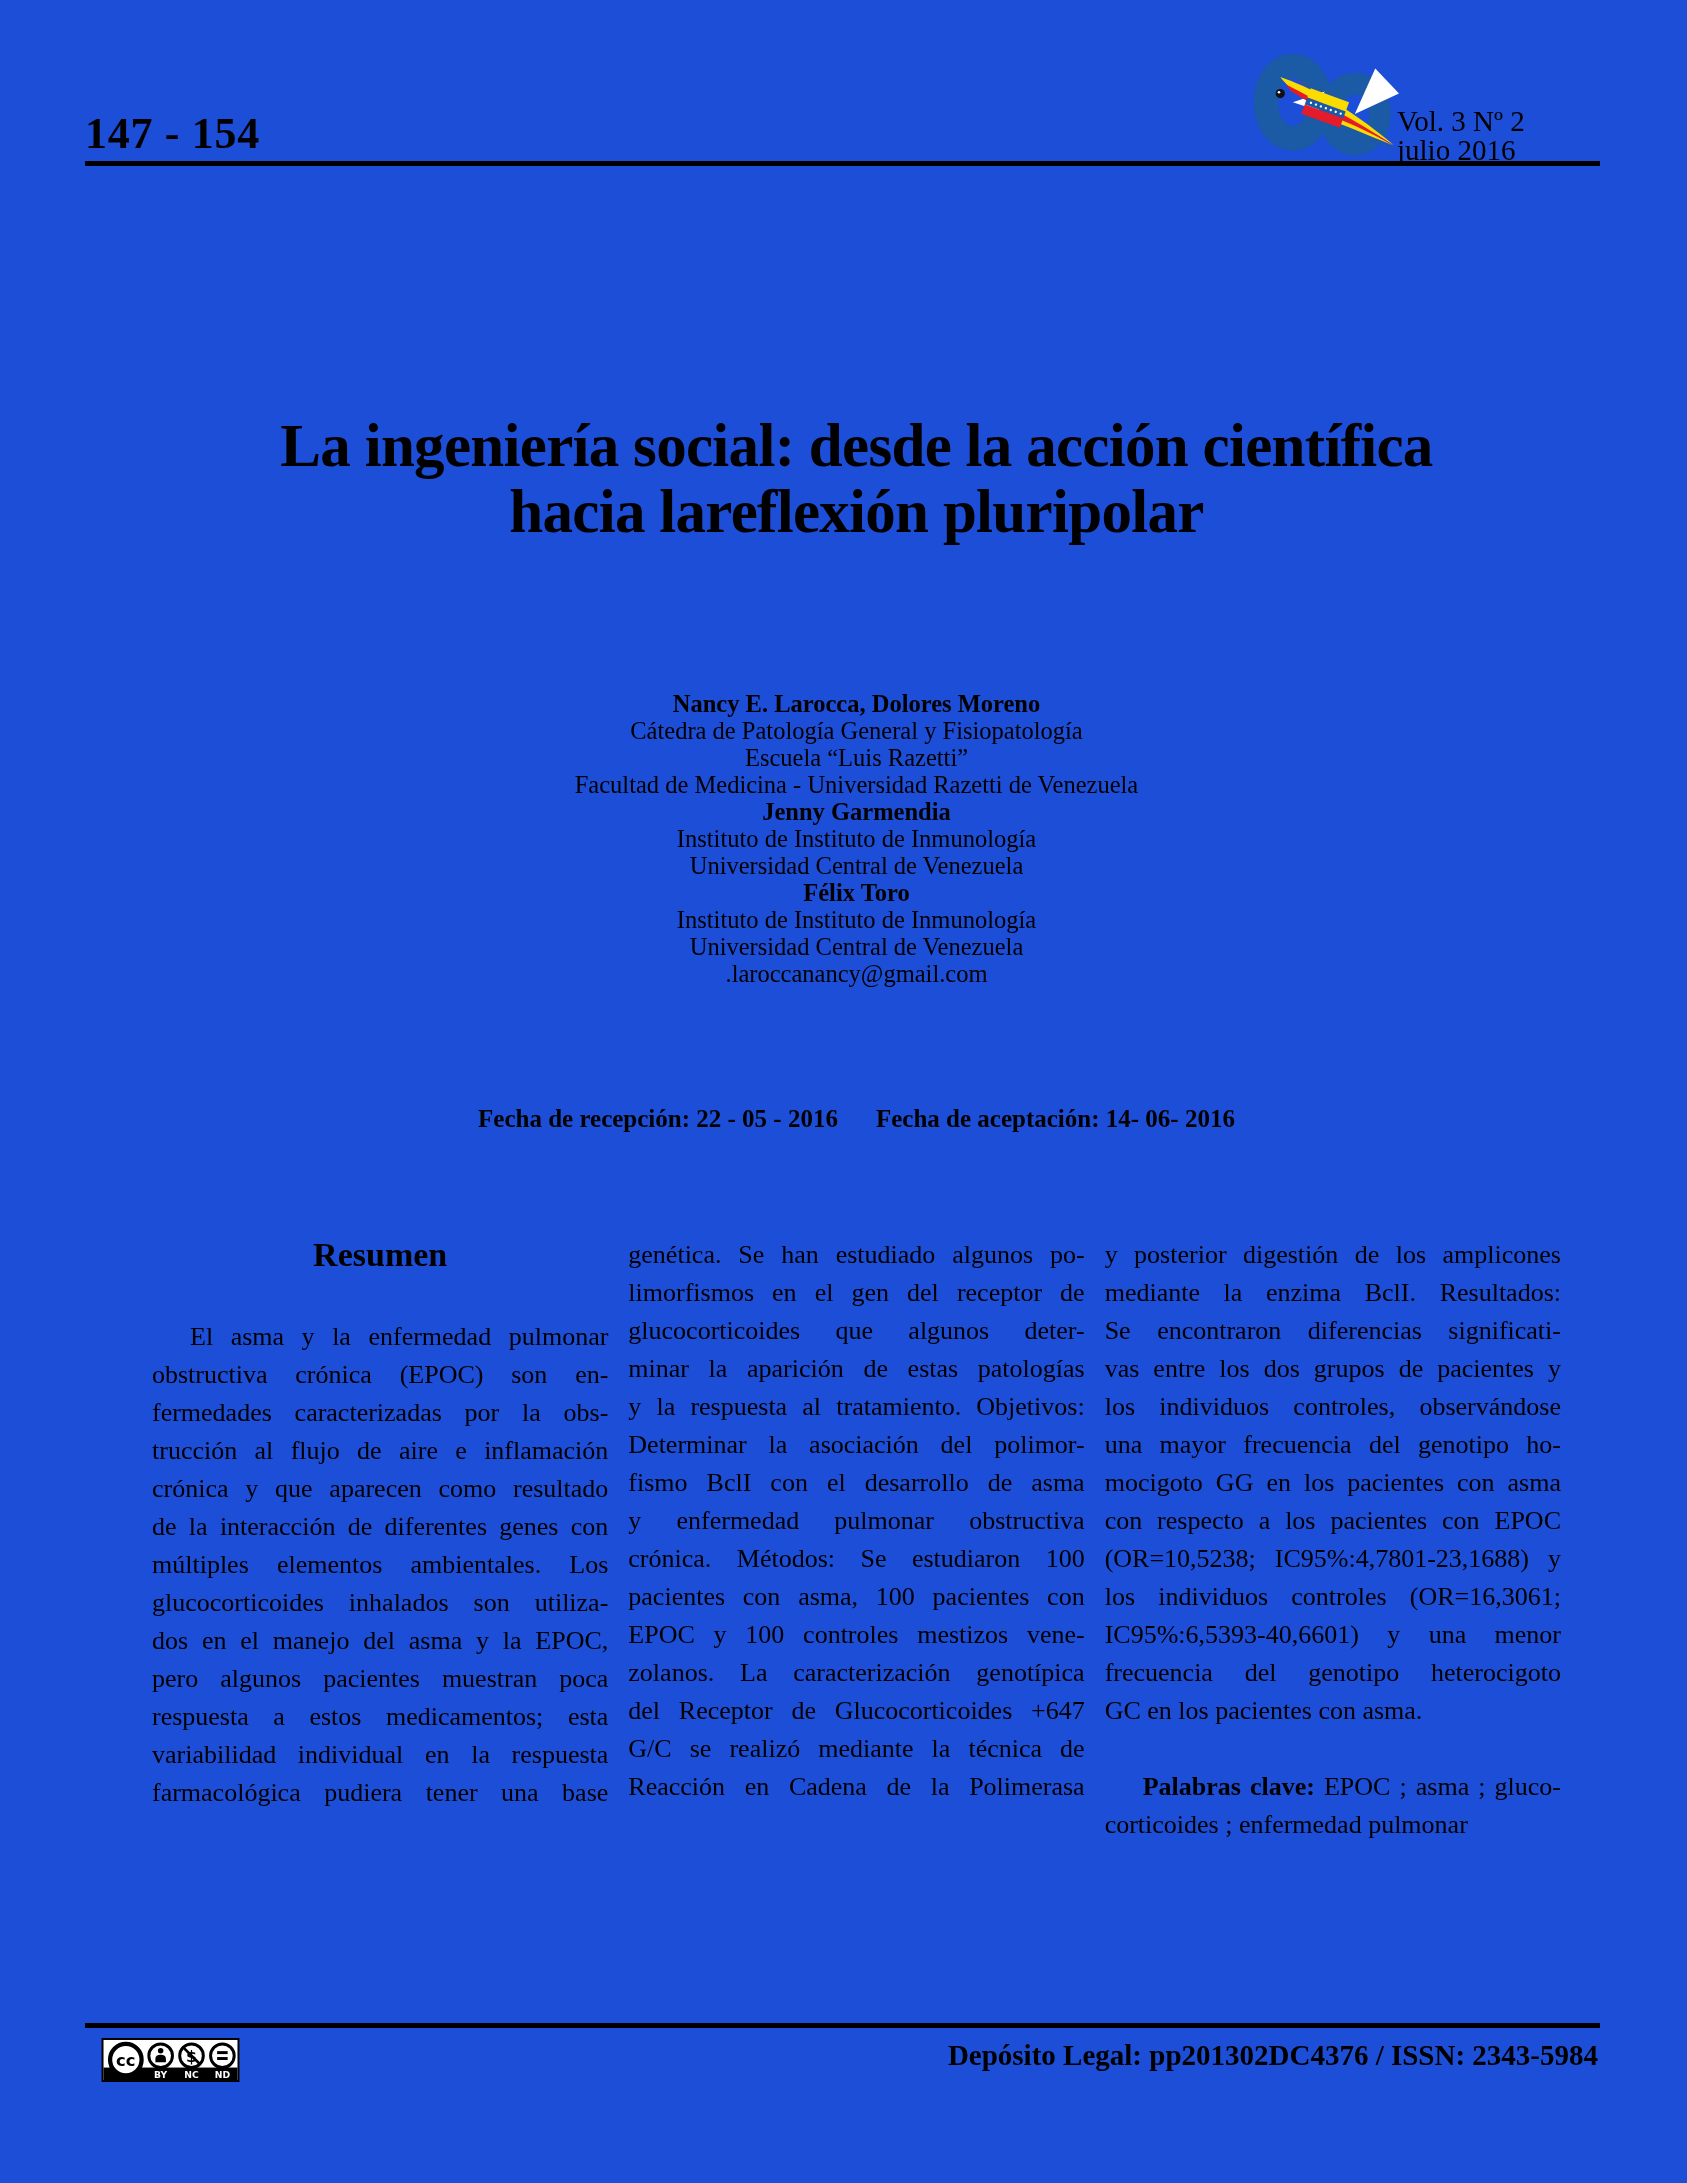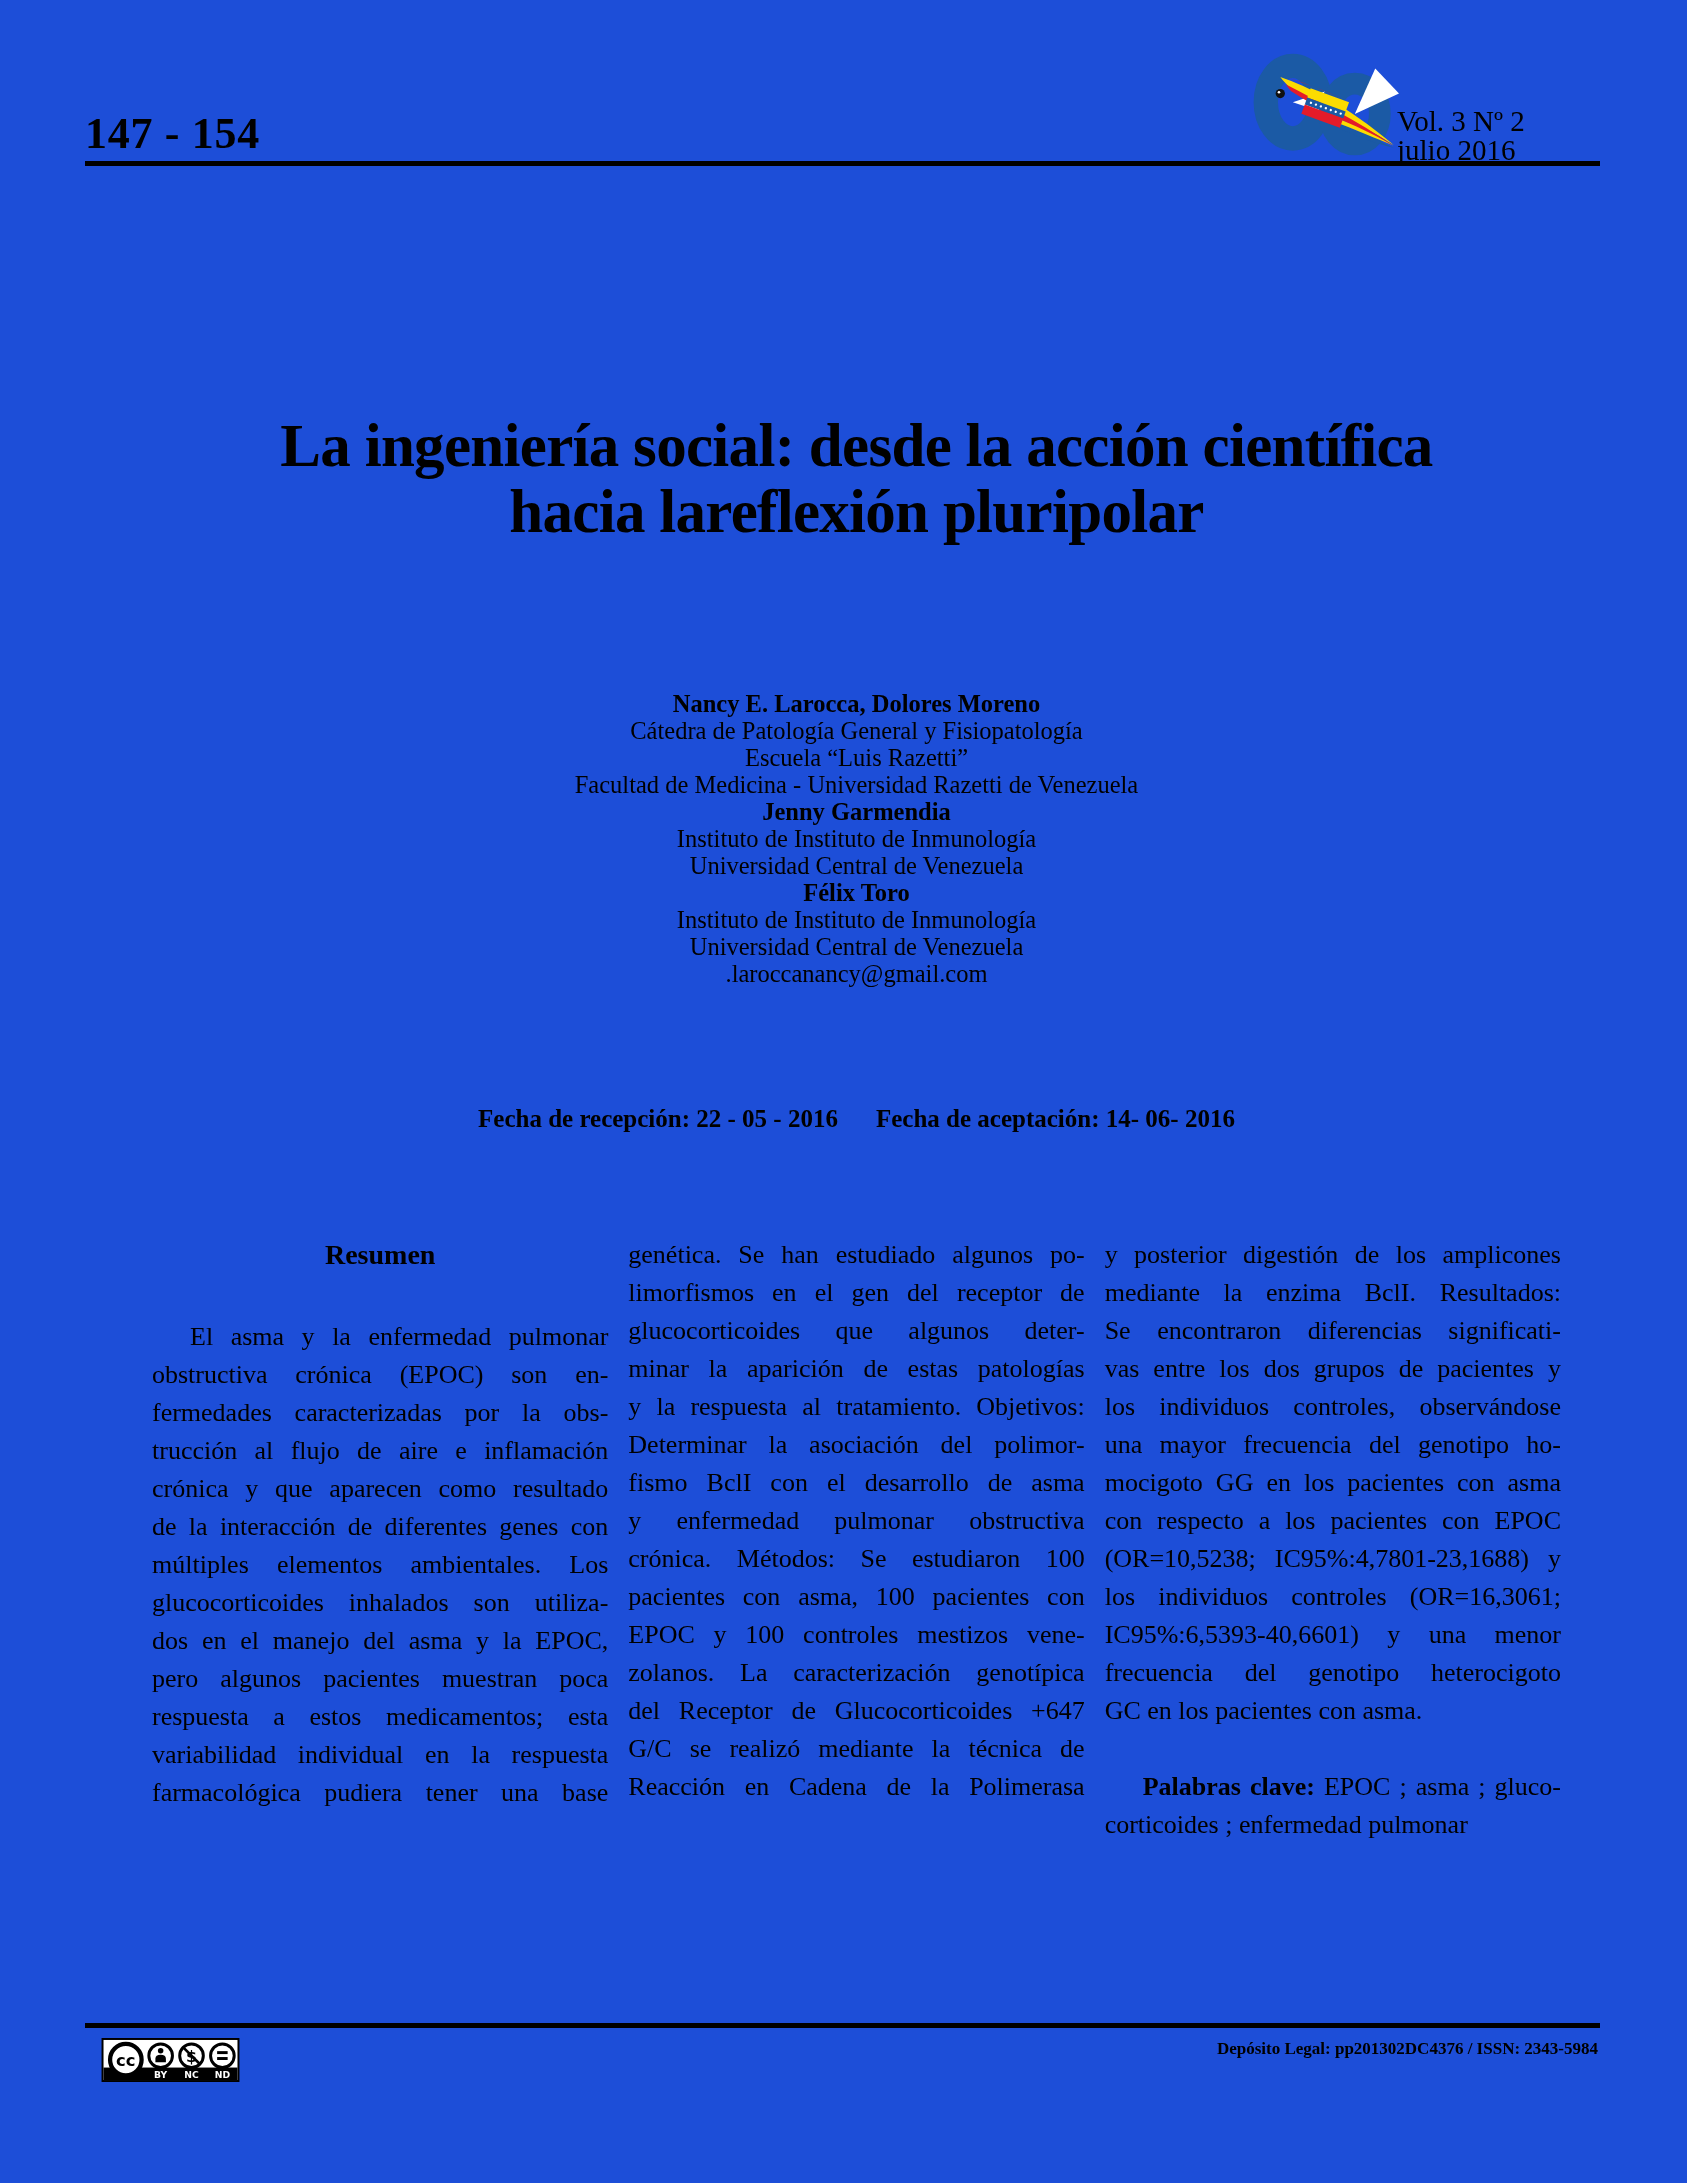--- a/index.html
+++ b/index.html
@@ -43,39 +43,39 @@
   }
   .dates-gap{display:inline-block;width:38px;}
   
   #columns{
     position:absolute;left:152px;top:1236px;width:1409px;
     display:flex;gap:20px;
     font-size:26px;line-height:38px;
   }
   .col{width:457px;}
   #resumen-heading{
-    margin:0 0 44px 0;font-size:28px;line-height:38px;font-weight:bold;text-align:center;
+    margin:0 0 44px 0;font-size:34px;line-height:38px;font-weight:bold;text-align:center;
   }
   .jline{
     text-align:justify;
     text-align-last:justify;
     height:38px;overflow:visible;white-space:nowrap;
   }
   .para.end-left .jline:last-child{text-align-last:left;}
   .para.indent-first .jline:first-child{text-indent:38px;}
   #keywords-block{margin-top:38px;}
   #keywords-block .jline:first-child{text-indent:38px;}
   #keywords-block .jline:last-child{text-align-last:left;}
   #keywords-block .kw-label{font-weight:bold;}
   
   #bottom-rule{top:2023px;}
   #cc-badge{position:absolute;left:101px;top:2038px;width:139px;height:44px;}
   #legal-info{
     position:absolute;right:89px;top:2039px;
-    font-size:17px;font-weight:bold;white-space:nowrap;
+    font-size:29px;font-weight:bold;white-space:nowrap;
   }
   svg text{font-family:"DejaVu Sans","Liberation Sans",sans-serif;}
 </style>
 </head>
 <body>
 
 <div class="page">
 
   <div id="page-range">147 - 154</div>
 

